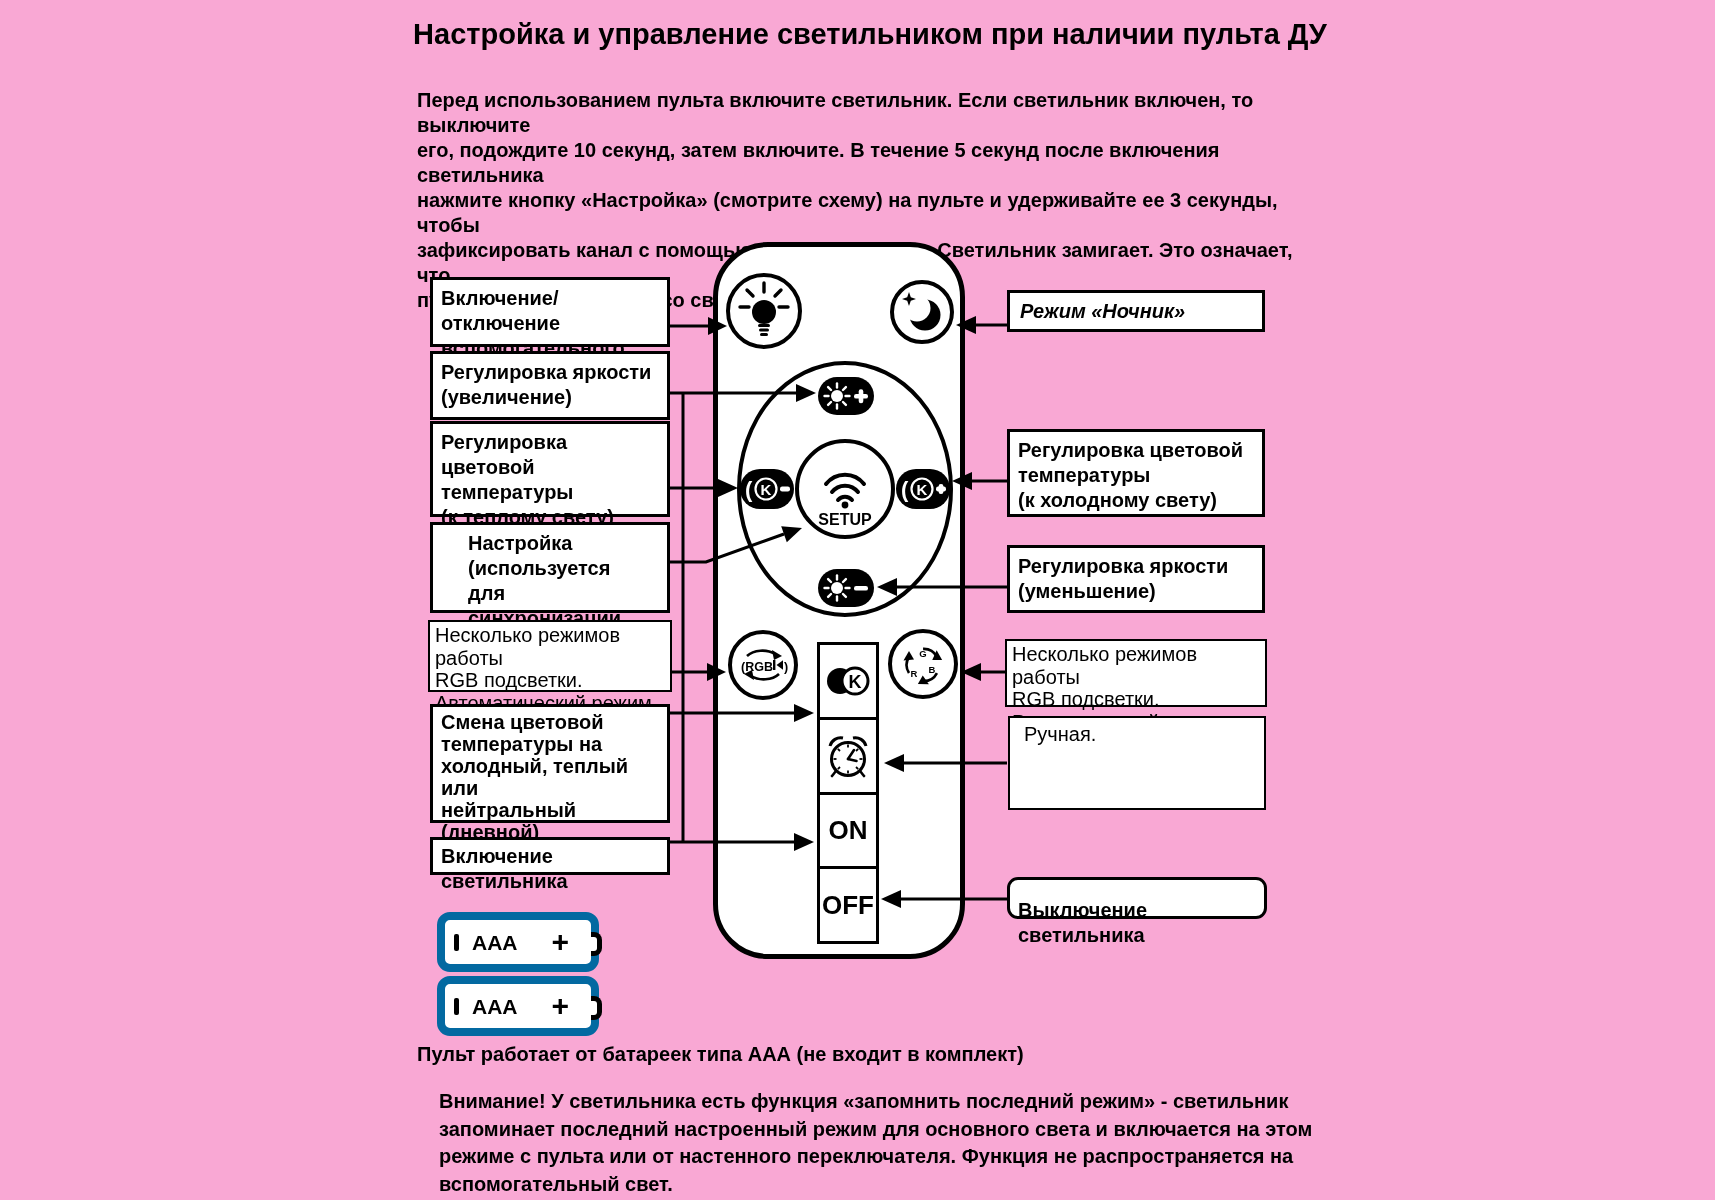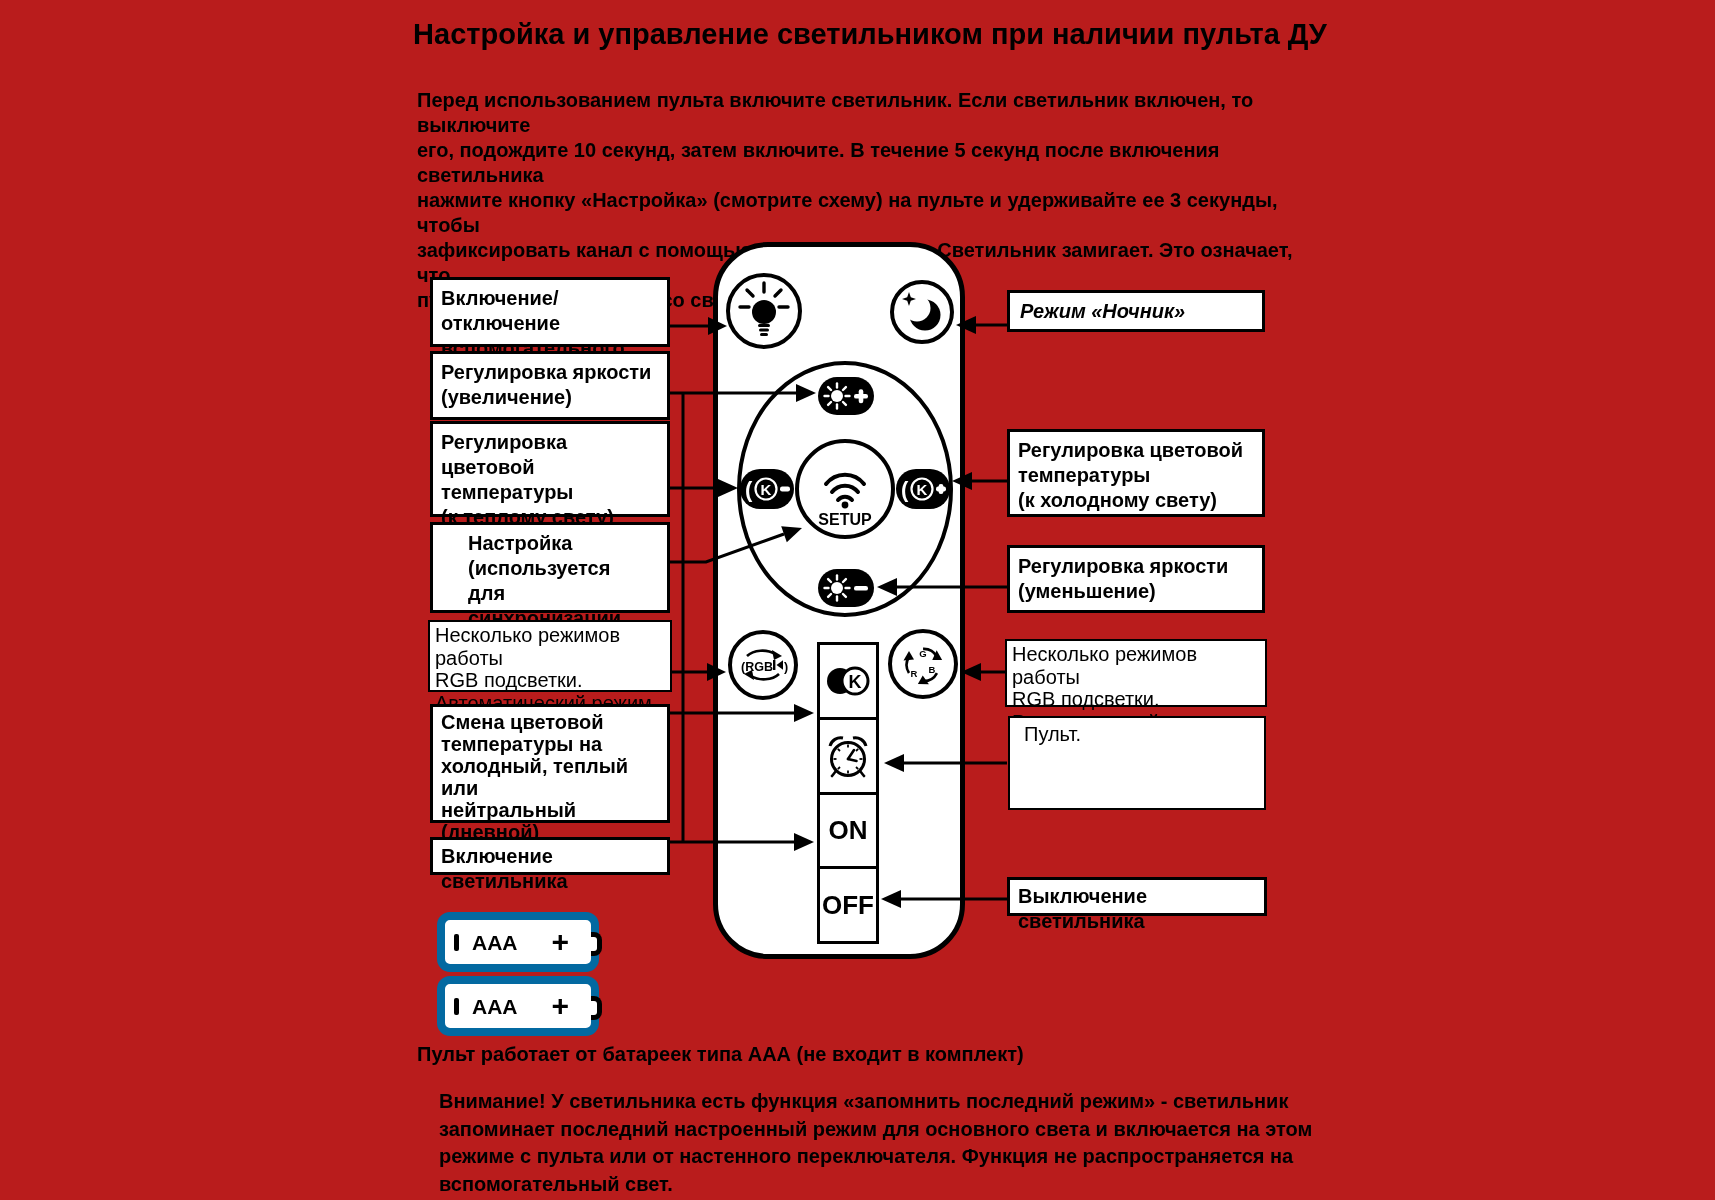--- a/index.html
+++ b/index.html
@@ -1,16 +1,16 @@
 <!DOCTYPE html>
 <html><head>
 <meta charset="utf-8">
 <style>
   html,body{margin:0;padding:0;background:#fff;}
-  .page{position:relative;width:1715px;height:1200px;background:#b91c1c;
+  .page{position:relative;width:1715px;height:1200px;background:#f9a8d4;
         font-family:"Liberation Sans", sans-serif;color:#000;overflow:hidden;}
   .abs{position:absolute;}
   .pre{white-space:pre-line;}
   .title{left:390px;top:16px;width:960px;text-align:center;
          font-size:29px;font-weight:bold;line-height:36px;}
   .para{font-size:20px;font-weight:bold;line-height:25px;}
   .callout{position:absolute;border:3px solid #000;background:#fff;
            font-size:20px;font-weight:bold;line-height:25px;padding:6px 8px;
            white-space:pre-line;box-sizing:border-box;}
   .callout.thin{border-width:2px;font-weight:normal;line-height:22.5px;padding:2px 5px;}
@@ -264,22 +264,22 @@
 
   <div class="callout" style="left:1007px;top:290px;width:258px;height:42px;padding:6px 10px;font-style:italic;">Режим «Ночник»</div>
   <div class="callout" style="left:1007px;top:429px;width:258px;height:88px;">Регулировка цветовой
 температуры
 (к холодному свету)</div>
   <div class="callout" style="left:1007px;top:545px;width:258px;height:68px;">Регулировка яркости
 (уменьшение)</div>
   <div class="callout thin" style="left:1005px;top:639px;width:262px;height:68px;">Несколько режимов работы
 RGB подсветки.
 Ручная настройка.</div>
-  <div class="callout thin" style="left:1008px;top:716px;width:258px;height:94px;padding:5px 14px;">Пульт.</div>
-  <div class="callout" style="left:1007px;top:877px;width:260px;height:39px;padding:4px 8px;">Выключение светильника</div>
+  <div class="callout thin" style="left:1008px;top:716px;width:258px;height:94px;padding:5px 14px;">Ручная.</div>
+  <div class="callout" style="left:1007px;top:877px;width:260px;height:39px;padding:18px 8px;border-radius:11px;">Выключение светильника</div>
 
   <svg class="overlay" width="1715" height="1200" viewBox="0 0 1715 1200">
     <g stroke="#000" stroke-width="3" fill="none">
       <line x1="670" y1="326" x2="708" y2="326"></line>
       <line x1="670" y1="393" x2="796" y2="393"></line>
       <line x1="670" y1="488" x2="718" y2="488"></line>
       <polyline points="670,562 706,562 784,534"></polyline>
       <line x1="670" y1="672" x2="707" y2="672"></line>
       <line x1="670" y1="713" x2="794" y2="713"></line>
       <line x1="670" y1="842" x2="794" y2="842"></line>

